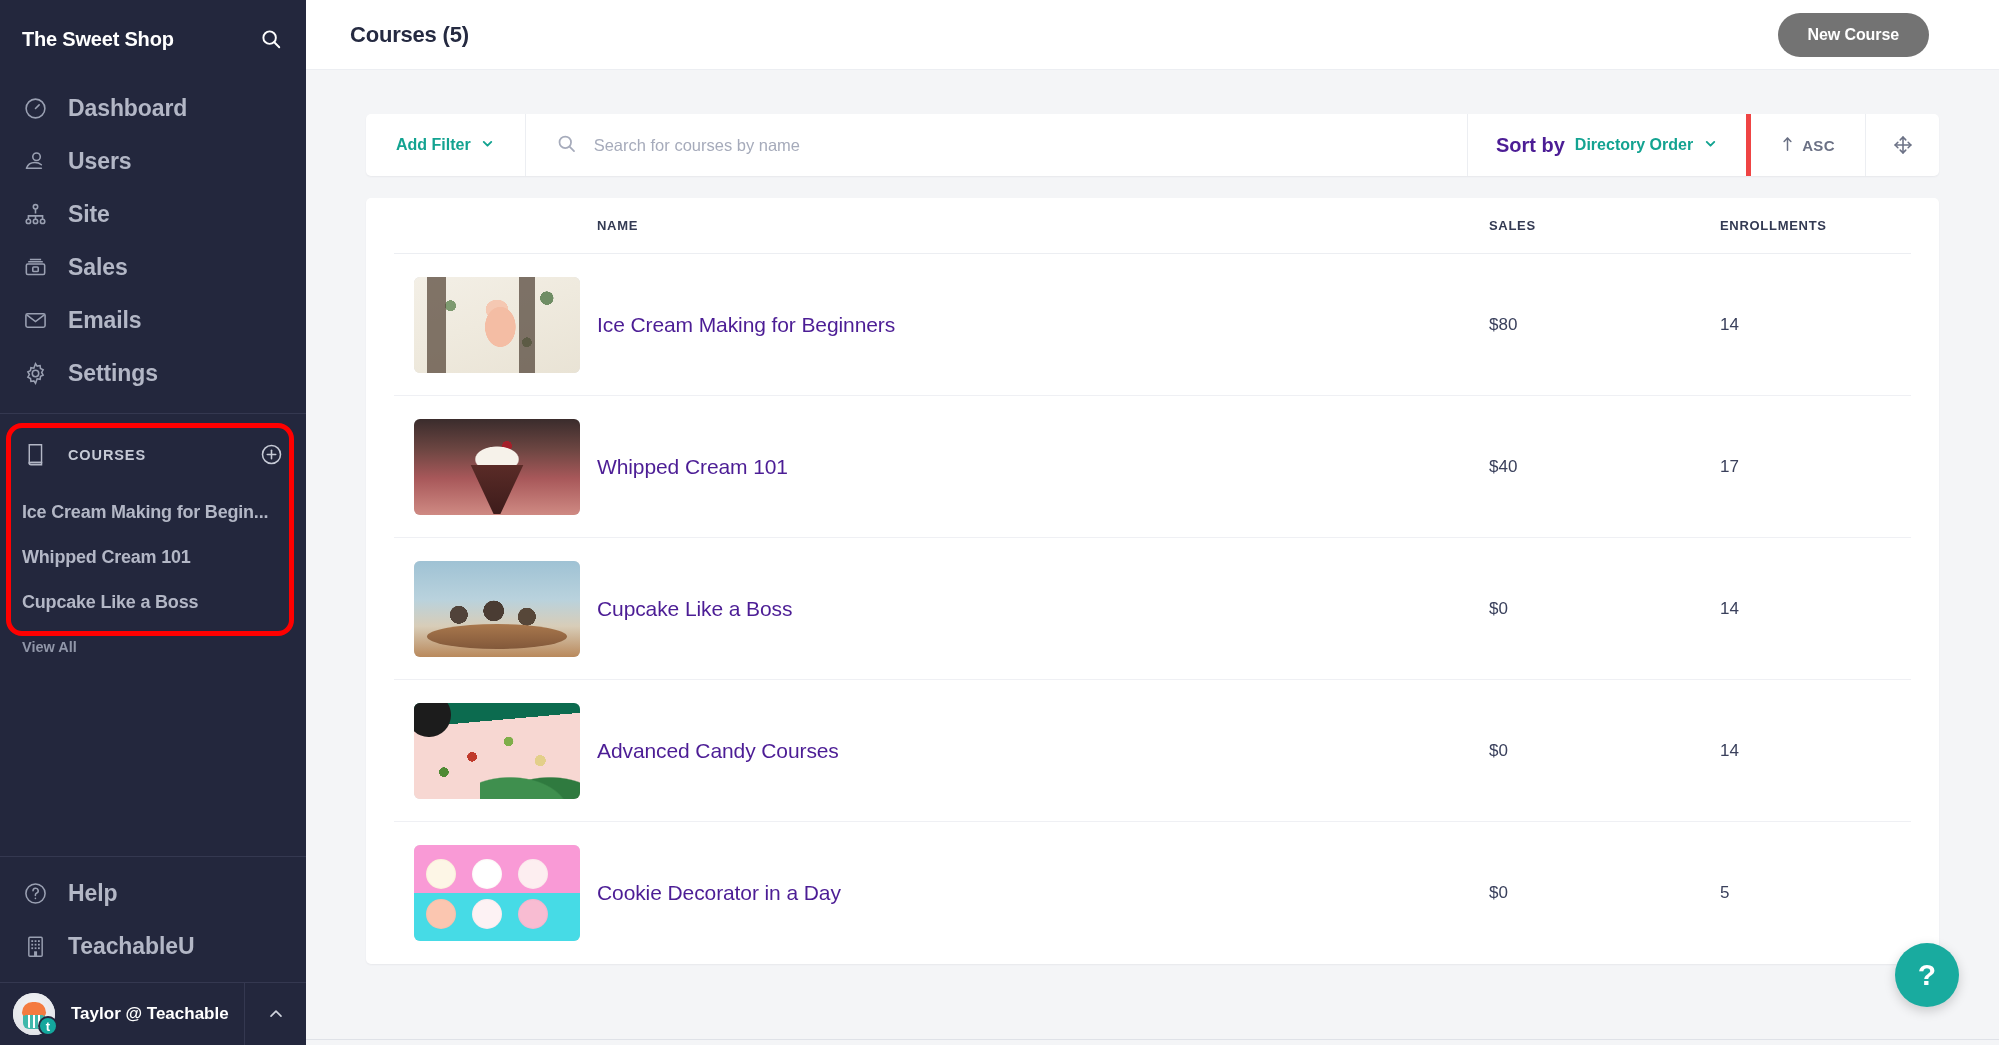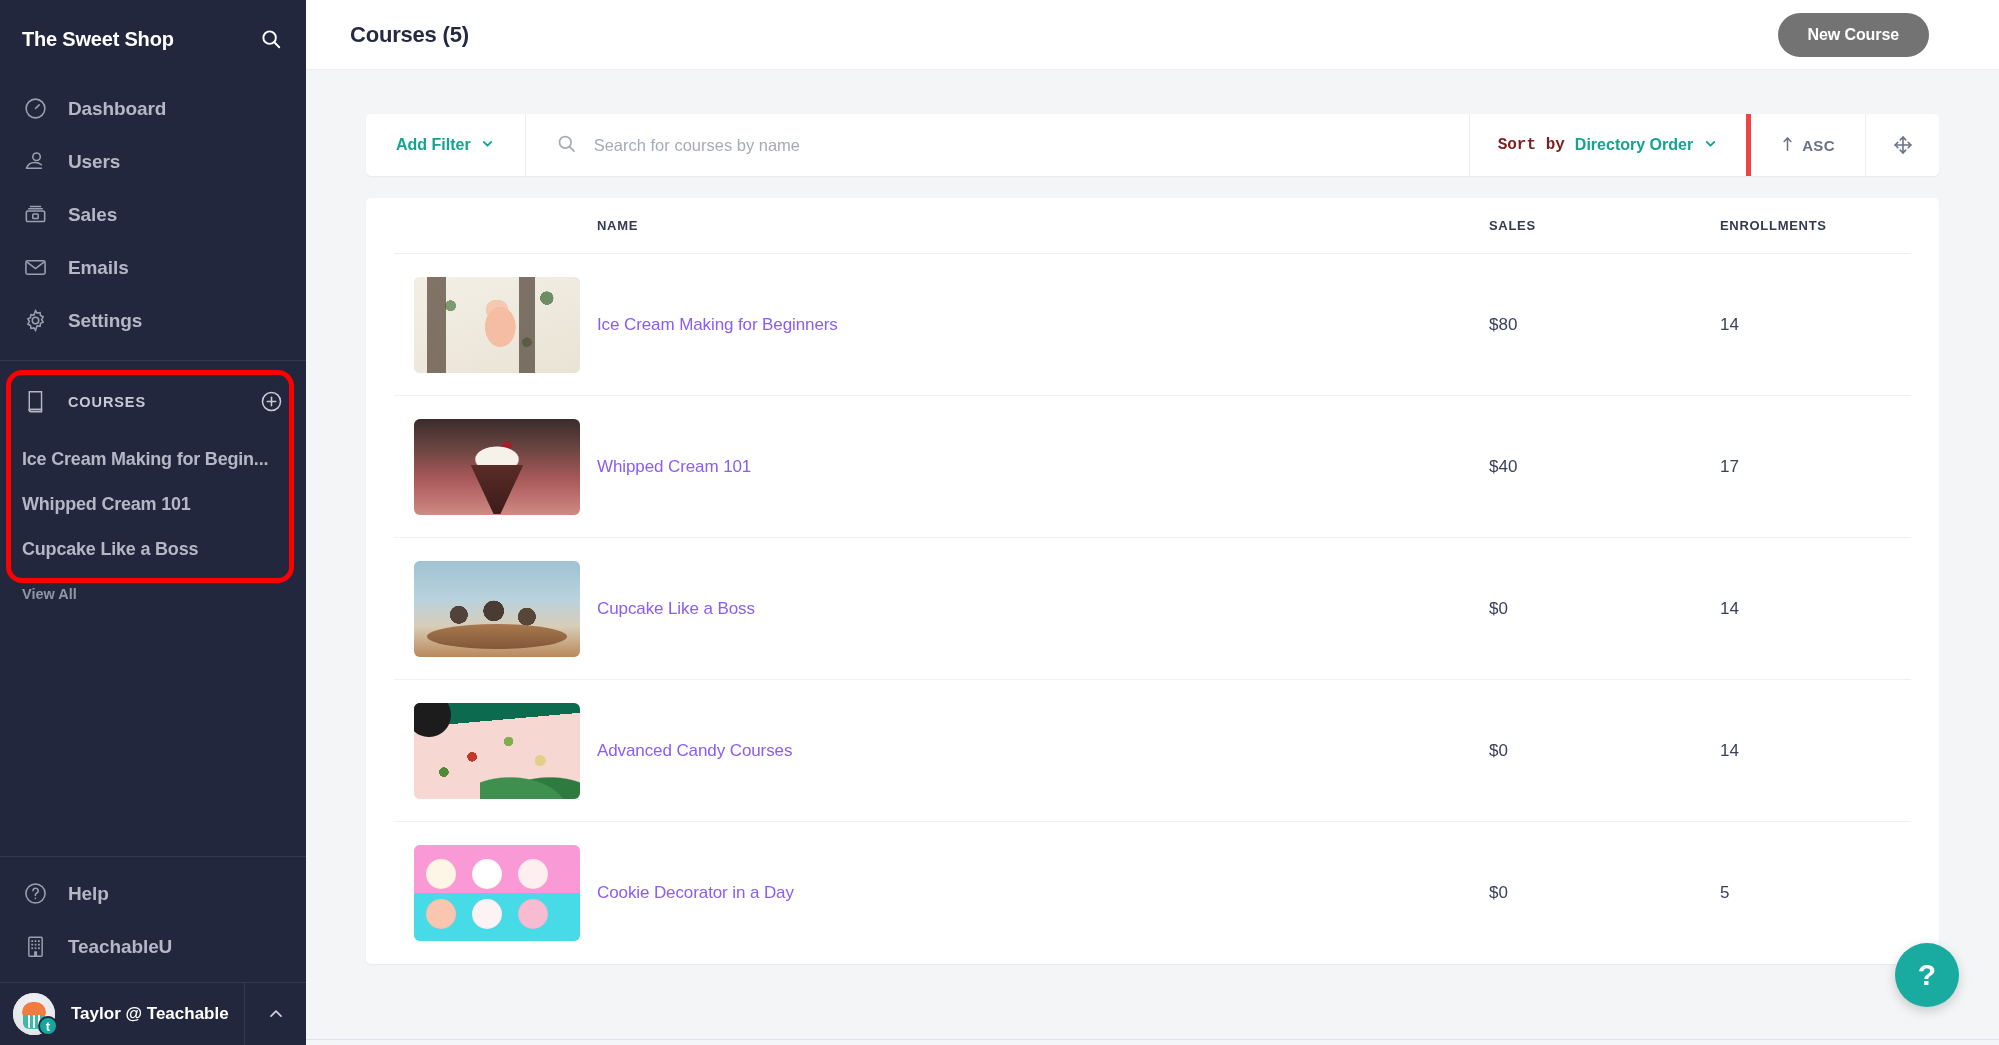--- a/index.html
+++ b/index.html
@@ -27,21 +27,21 @@
     letter-spacing: -0.2px;
   }
   .sb-search-ic { width: 26px; height: 26px; display: flex; align-items: center; justify-content: center; cursor: pointer; }
 
   .sb-nav { padding-top: 4px; }
   .sb-item {
     display: flex; align-items: center; gap: 19px;
     height: 53px; padding-left: 22px; cursor: pointer;
   }
   .sb-item .ic { width: 27px; height: 27px; display: flex; align-items: center; justify-content: center; flex: 0 0 27px; }
-  .sb-item .lb { color: #b3b7c6; font-size: 19px; font-weight: bold; letter-spacing: -0.1px; }
+  .sb-item .lb { color: #b3b7c6; font-size: 23px; font-weight: bold; letter-spacing: -0.1px; }
 
   .sb-divider { height: 1px; background: #343850; margin: 13px 0 0 0; }
 
   
   .courses-wrap { position: relative; margin-top: 3px; }
   .red-ring {
     position: absolute; left: 6px; top: 6px;
     width: 288px; height: 213px;
     border: 5px solid #ff0000; border-radius: 16px;
     pointer-events: none; z-index: 5;
@@ -135,21 +135,21 @@
   .ff-search { flex: 1; display: flex; align-items: center; gap: 17px; padding-left: 30px; }
   .ff-search input {
     border: none; outline: none; font-family: inherit; font-size: 16.5px;
     color: #2c3046; width: 100%; background: transparent;
   }
   .ff-search input::placeholder { color: #a6abbb; }
   .ff-sort {
     display: flex; align-items: center; gap: 10px; padding: 0 28px;
     border-left: 1px solid #eceef2; cursor: pointer;
   }
-  .ff-sort .lbl { color: #7f1d1d; font-size: 16px; font-weight: bold; font-family: Liberation Mono, monospace; }
+  .ff-sort .lbl { color: #4c1d95; font-size: 20px; font-weight: bold; }
   .ff-sort .val { color: #13a391; font-size: 16px; font-weight: bold; }
   .ff-asc {
     display: flex; align-items: center; gap: 8px; padding: 0 30px;
     border-left: 5px solid #ef4444; cursor: pointer;
     color: #6b7185; font-size: 15px; font-weight: bold; letter-spacing: .4px;
   }
   .ff-drag {
     display: flex; align-items: center; justify-content: center; width: 74px;
     border-left: 1px solid #eceef2; cursor: pointer;
   }
@@ -167,21 +167,21 @@
   .col-name  { flex: 1; }
   .col-sales { flex: 0 0 206px; }
   .col-enr   { flex: 0 0 216px; padding-left: 25px; }
 
   .t-row { display: flex; align-items: center; height: 142px; border-bottom: 1px solid #eff0f4; }
   .t-row:last-child { border-bottom: none; }
   .thumb {
     width: 166px; height: 96px; border-radius: 6px; overflow: hidden;
     margin-left: 20px; background: #ddd; position: relative;
   }
-  .cell-name { color: #8b5cf6; font-size: 17px; letter-spacing: -0.1px; }
+  .cell-name { color: #4c1d95; font-size: 21px; letter-spacing: -0.1px; }
   .cell-num  { color: #3a405c; font-size: 17px; }
 
   
   .art { position: absolute; inset: 0; }
   .art1 { background:
       radial-gradient(ellipse 26px 34px at 52% 52%, #f4bda4 0 58%, rgba(0,0,0,0) 60%),
       radial-gradient(ellipse 16px 14px at 50% 34%, #f5c8b2 0 70%, rgba(0,0,0,0) 72%),
       radial-gradient(circle 9px at 22% 30%, #7e9a70 0 60%, rgba(0,0,0,0) 62%),
       radial-gradient(circle 11px at 80% 22%, #6f8d64 0 60%, rgba(0,0,0,0) 62%),
       radial-gradient(circle 8px at 68% 68%, #83a074 0 60%, rgba(0,0,0,0) 62%),
@@ -264,20 +264,32 @@
             <circle cx="13" cy="7.5" r="3.6"></circle>
               <path d="M3.4 18.5c1.1-3.6 4.3-5.6 8-5.6 2.4 0 4.6.8 6.2 2.2"></path>
             <path d="M3.4 18.5h14.2"></path>
           </svg>
         </span>
         <span class="lb">Users</span>
       </div>
       <div class="sb-item">
         <span class="ic">
           <svg width="25" height="25" viewBox="0 0 24 24" fill="none" stroke="#9aa0b2" stroke-width="1.5">
+            <circle cx="12" cy="4.6" r="2.1"></circle>
+              <circle cx="5.2" cy="18.6" r="2.1"></circle>
+            <circle cx="12" cy="18.6" r="2.1"></circle>
+              <circle cx="18.8" cy="18.6" r="2.1"></circle>
+            <path d="M12 6.7v4.4M5.2 16.5v-3.2h13.6v3.2M12 13.3v3.2"></path>
+          </svg>
+        </span>
+        <span class="lb">Site</span>
+      </div>
+      <div class="sb-item">
+        <span class="ic">
+          <svg width="25" height="25" viewBox="0 0 24 24" fill="none" stroke="#9aa0b2" stroke-width="1.5">
             <rect x="3.2" y="8.6" width="17.6" height="10.2" rx="1.4"></rect>
             <path d="M5 6.5h14M6.6 4.4h10.8"></path>
             <rect x="9.4" y="11.6" width="5.2" height="4.2" rx="0.8"></rect>
           </svg>
         </span>
         <span class="lb">Sales</span>
       </div>
       <div class="sb-item">
         <span class="ic">
           <svg width="25" height="25" viewBox="0 0 24 24" fill="none" stroke="#9aa0b2" stroke-width="1.5">

